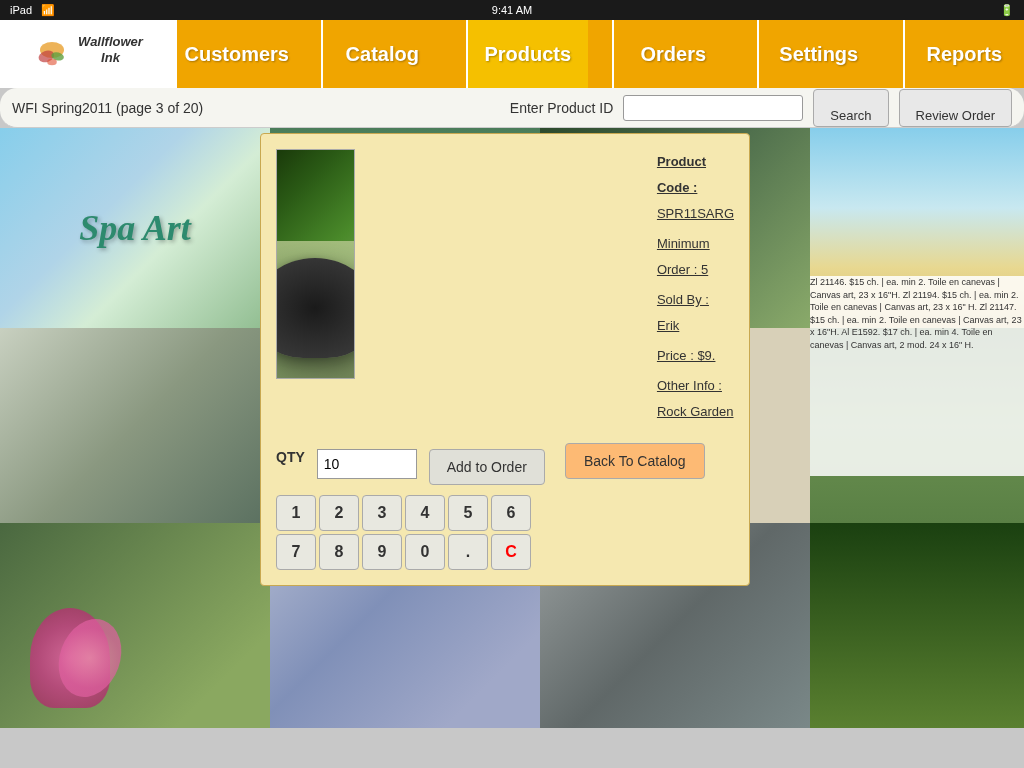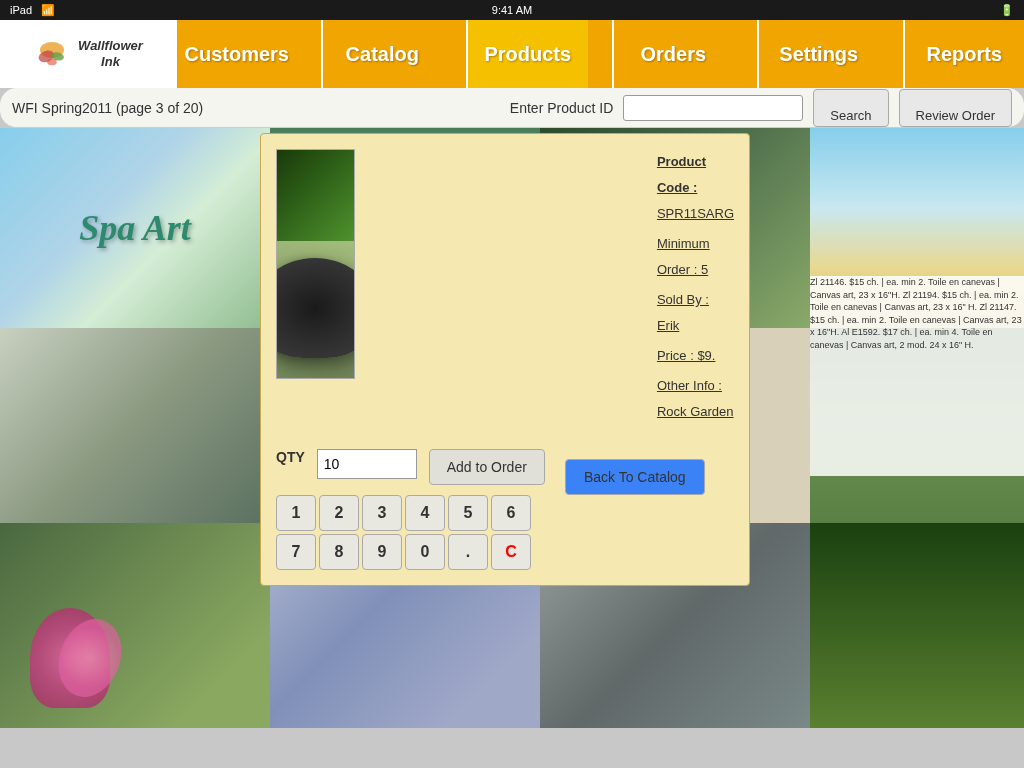--- a/index.html
+++ b/index.html
@@ -49,21 +49,20 @@
       color: #333;
       line-height: 1.2;
     }
     .logo-icon {
       width: 40px;
       height: 40px;
       margin-right: 6px;
     }
     .logo-inner {
       display: flex;
-      align-items: center;
     }
     .nav-tabs {
       display: flex;
       flex: 1;
       gap: 24px;
     }
     .nav-tab {
       flex: 1;
       display: flex;
       align-items: center;
@@ -317,27 +316,27 @@
     }
 
     .numpad-btn.red {
       color: red;
       font-weight: bold;
     }
 
     .back-catalog-btn {
       width: 140px;
       height: 36px;
-      background: #3b82f6;
+      background: #fdba74;
       border: 1px solid #aaa;
       border-radius: 4px;
       cursor: pointer;
       font-size: 14px;
       color: #333;
-      margin-top: 20px;
+      margin-top: 4px;
     }
 
     .popup-bottom {
       display: flex;
       align-items: flex-start;
       gap: 20px;
       margin-top: 10px;
     }
   </style>
 </head>

